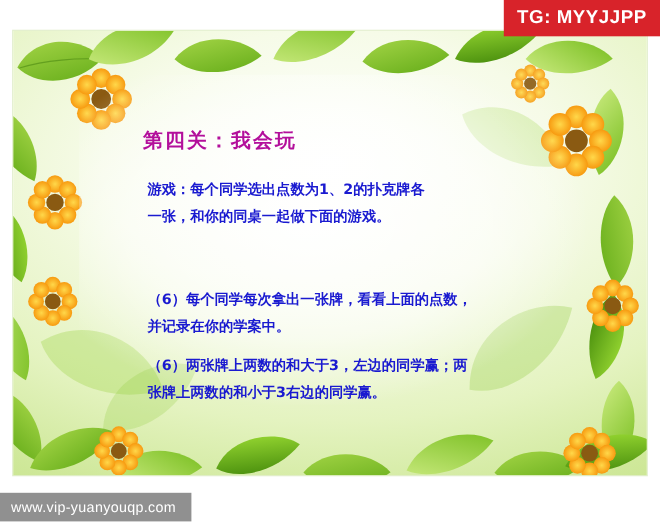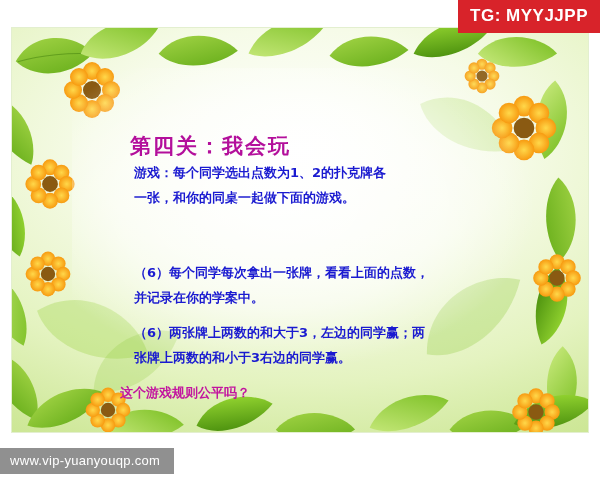--- a/index.html
+++ b/index.html
@@ -78,22 +78,22 @@
   .content {
     position: absolute;
     left: 0; top: 0;
     width: 576px; height: 404px;
     z-index: 20;
   }
 
   .title {
     position: absolute;
     left: 118px;
-    top: 104px;
-    font-size: 21px;
+    top: 88px;
+    font-size: 18px;
     font-weight: bold;
     color: #b30f9b;
     letter-spacing: 2px;
     font-family: "DejaVu Sans", sans-serif;
     text-shadow: 0 1px 0 rgba(255,255,255,0.6);
   }
 
   .para {
     position: absolute;
     color: #1a1ad0;
@@ -339,21 +339,20 @@
     <div class="slide-core"></div>
 
     <div class="content">
       <div class="title">第四关：我会玩</div>
       <div class="para p-intro">游戏：每个同学选出点数为1、2的扑克牌各
 一张，和你的同桌一起做下面的游戏。</div>
       <div class="para p-rule1">（6）每个同学每次拿出一张牌，看看上面的点数，
 并记录在你的学案中。</div>
       <div class="para p-rule2">（6）两张牌上两数的和大于3，左边的同学赢；两
 张牌上两数的和小于3右边的同学赢。</div>
-      <div class="para p-question">这个游戏规则公平吗？</div>
     </div>
 
   </div>
 
   <div class="tg-badge">TG: MYYJJPP</div>
   <div class="url-badge">www.vip-yuanyouqp.com</div>
 
 </div>
 
 </body></html>

